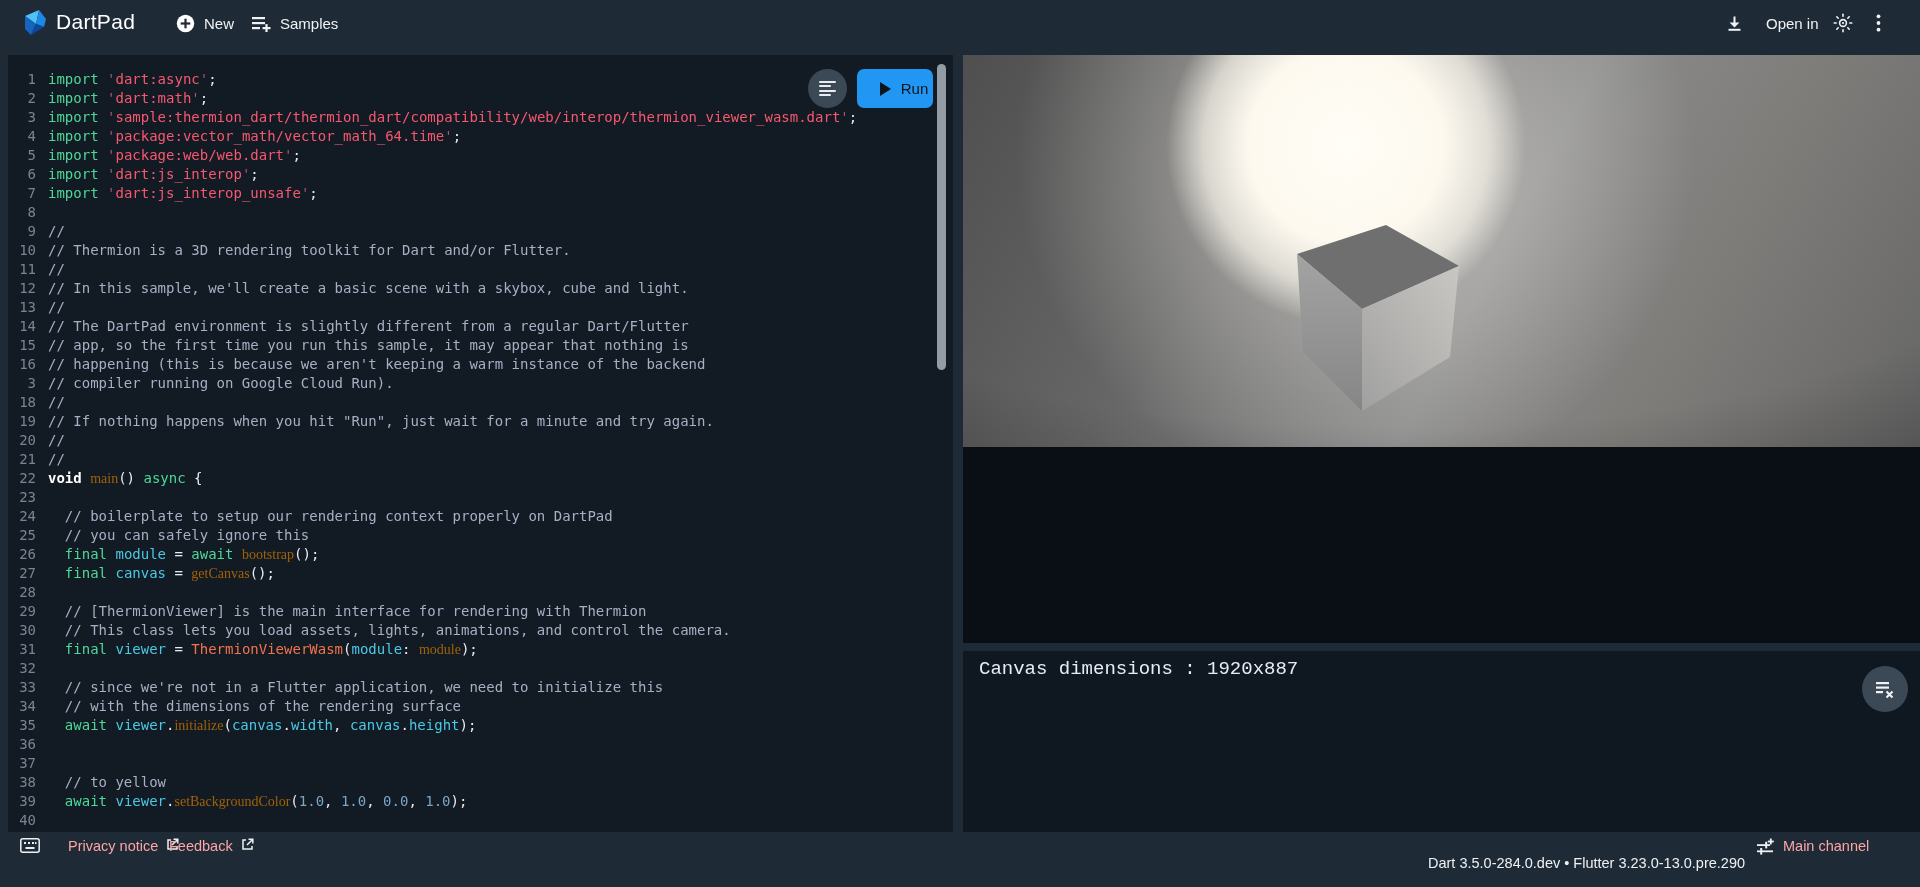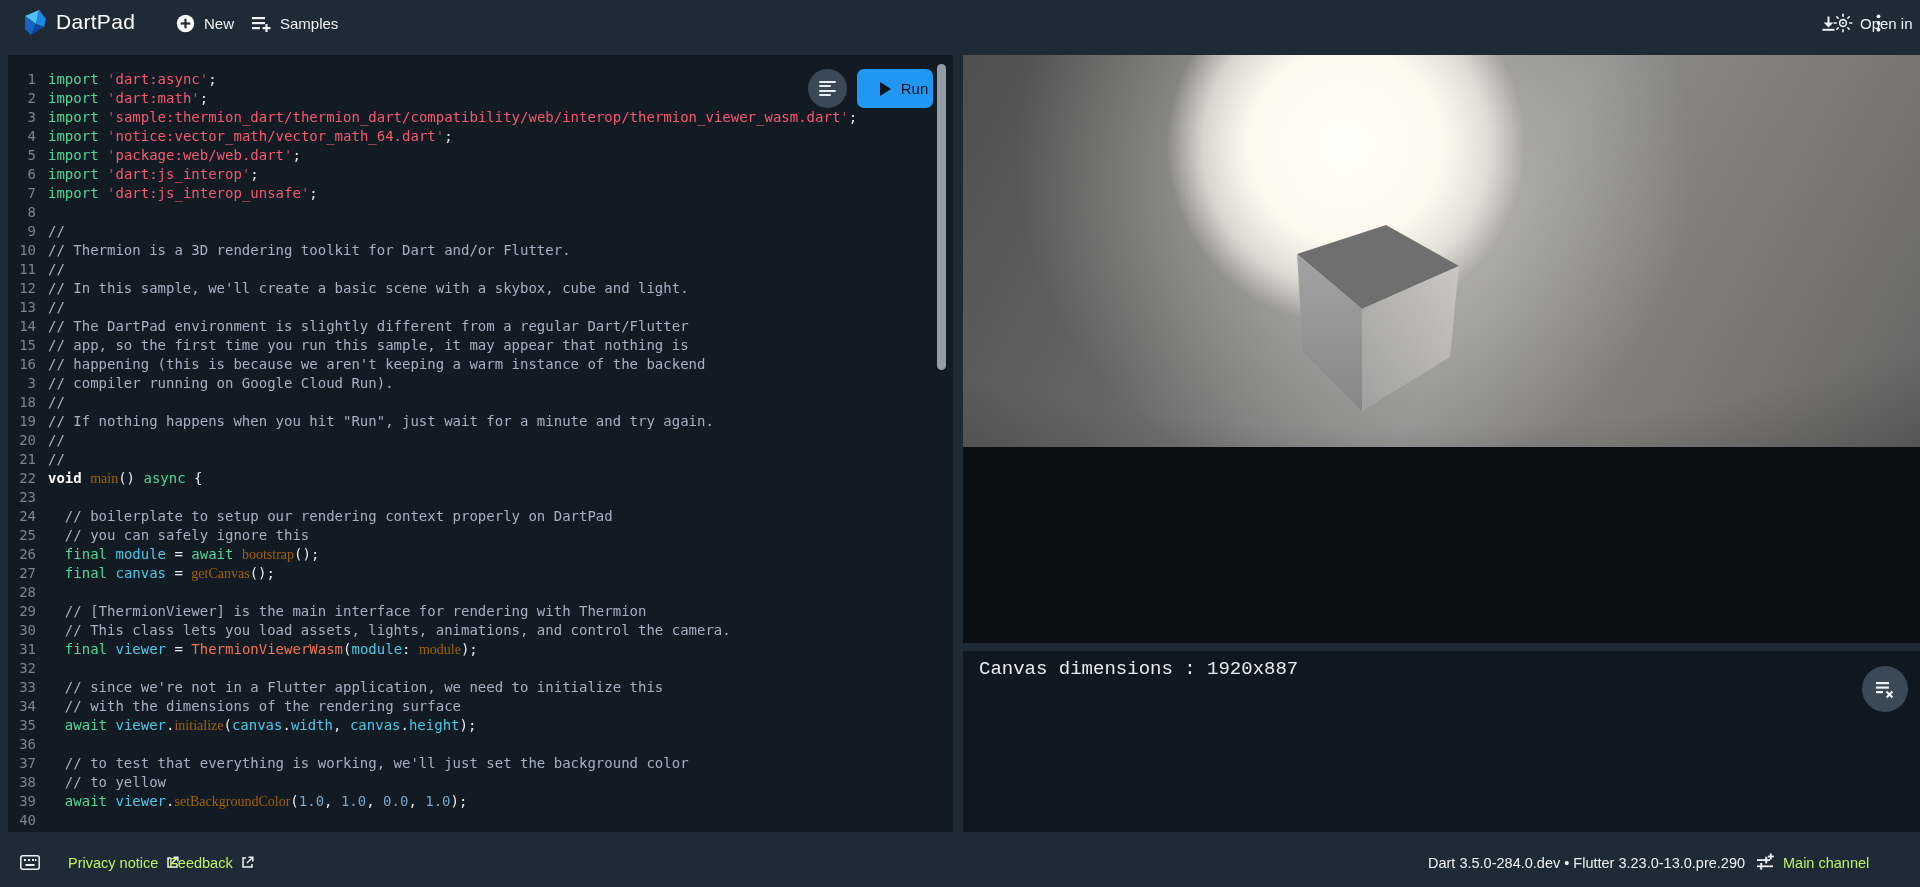--- a/index.html
+++ b/index.html
@@ -7,21 +7,21 @@
   .screen{position:relative;width:1920px;height:887px;background:#1e2a36;}
 
   
   .topbar{position:absolute;left:0;top:0;width:1920px;height:46px;background:#1e2a36;}
   .logo{position:absolute;left:22px;top:9px;width:26px;height:28px;}
   .apptitle{position:absolute;left:56px;top:10px;font-size:21px;color:#ffffff;letter-spacing:.3px;}
   .tb-btn{position:absolute;top:0;height:46px;display:flex;align-items:center;gap:9px;color:#eef2f5;
           font-size:15px;font-weight:500;cursor:pointer;background:none;border:none;padding:0;}
   .tb-new{left:176px;}
   .tb-samples{left:251px;}
-  .tb-openin{left:1820px;gap:23px;}
+  .tb-openin{left:1726px;gap:23px;}
   .tb-icon-btn{position:absolute;top:0;height:46px;display:flex;align-items:center;background:none;border:none;cursor:pointer;padding:0;}
   .tb-sun{left:1833px;}
   .tb-kebab{left:1876px;}
 
   
   .editor{position:absolute;left:8px;top:55px;width:945px;height:777px;background:#121a24;overflow:hidden;}
   .code{position:absolute;left:0;top:15px;width:100%;font-family:"DejaVu Sans Mono","Liberation Mono",monospace;
         font-size:14px;line-height:19px;}
   .cl{display:flex;height:19px;}
   .ln{flex:none;width:40px;text-align:right;padding-right:12px;box-sizing:border-box;color:#788594;user-select:none;}
@@ -59,21 +59,21 @@
   .render-vignette{position:absolute;left:0;top:0;width:957px;height:392px;
     background:radial-gradient(ellipse 130% 115% at 45% 32%, rgba(0,0,0,0) 55%, rgba(0,0,0,0.42) 100%);}
   .cube{position:absolute;left:325px;top:165px;}
 
   .console-panel{position:absolute;left:963px;top:651px;width:957px;height:181px;background:#0f1721;}
   .console-text{position:absolute;left:16px;top:8px;color:#e8ecf2;font-family:Liberation Mono, monospace;font-size:19px;line-height:21px;white-space:pre;}
   .clear-btn{position:absolute;left:899px;top:15px;width:46px;height:46px;border-radius:50%;background:#3b4956;border:none;cursor:pointer;display:flex;align-items:center;justify-content:center;}
 
   
   .bottombar{position:absolute;left:0;top:838px;width:1920px;height:49px;background:#1e2a36;}
-  .bb-item{position:absolute;top:0;height:49px;display:flex;align-items:center;gap:8px;color:#bef264;font-size:14.5px;
+  .bb-item{position:absolute;top:0;height:49px;display:flex;align-items:flex-start;gap:8px;color:#fca5a5;font-size:14.5px;
            background:none;border:none;cursor:pointer;padding:0;}
   .bb-keyboard{left:20px;}
   .bb-privacy{left:68px;}
   .bb-feedback{left:169px;}
   .bb-versions{position:absolute;top:0;height:49px;left:1428px;display:flex;align-items:center;color:#eef1f4;font-size:14.5px;}
   .bb-channel{left:1756px;gap:8px;}
   svg{display:block;}
 </style>
 </head>
 <body>
@@ -163,21 +163,21 @@
         <div class="cl">
           <span class="ln">2</span>
           <span class="lc"><span class="tok-kw">import</span><span class="tok-pl"> </span><span class="tok-q">'</span><span class="tok-str">dart:math</span><span class="tok-q">'</span><span class="tok-pl">;</span></span>
         </div>
         <div class="cl">
           <span class="ln">3</span>
           <span class="lc"><span class="tok-kw">import</span><span class="tok-pl"> </span><span class="tok-q">'</span><span class="tok-str">sample:thermion_dart/thermion_dart/compatibility/web/interop/thermion_viewer_wasm.dart</span><span class="tok-q">'</span><span class="tok-pl">;</span></span>
         </div>
         <div class="cl">
           <span class="ln">4</span>
-          <span class="lc"><span class="tok-kw">import</span><span class="tok-pl"> </span><span class="tok-q">'</span><span class="tok-str">notice:vector_math/vector_math_64.dart</span><span class="tok-q">'</span><span class="tok-pl">;</span></span>
+          <span class="lc"><span class="tok-kw">import</span><span class="tok-pl"> </span><span class="tok-q">'</span><span class="tok-str">package:vector_math/vector_math_64.time</span><span class="tok-q">'</span><span class="tok-pl">;</span></span>
         </div>
         <div class="cl">
           <span class="ln">5</span>
           <span class="lc"><span class="tok-kw">import</span><span class="tok-pl"> </span><span class="tok-q">'</span><span class="tok-str">package:web/web.dart</span><span class="tok-q">'</span><span class="tok-pl">;</span></span>
         </div>
         <div class="cl">
           <span class="ln">6</span>
           <span class="lc"><span class="tok-kw">import</span><span class="tok-pl"> </span><span class="tok-q">'</span><span class="tok-str">dart:js_interop</span><span class="tok-q">'</span><span class="tok-pl">;</span></span>
         </div>
         <div class="cl">
@@ -295,21 +295,20 @@
         <div class="cl">
           <span class="ln">35</span>
           <span class="lc"><span class="tok-pl">  </span><span class="tok-kw">await</span><span class="tok-pl"> </span><span class="tok-vr">viewer</span><span class="tok-pl">.</span><span class="tok-fn">initialize</span><span class="tok-pl">(</span><span class="tok-vr">canvas</span><span class="tok-pl">.</span><span class="tok-vr">width</span><span class="tok-pl">, </span><span class="tok-vr">canvas</span><span class="tok-pl">.</span><span class="tok-vr">height</span><span class="tok-pl">);</span></span>
         </div>
         <div class="cl">
           <span class="ln">36</span>
           <span class="lc"></span>
         </div>
         <div class="cl">
           <span class="ln">37</span>
-          <span class="lc"><span class="tok-cm">  // to test that everything is working, we'll just set the background color</span></span>
         </div>
         <div class="cl">
           <span class="ln">38</span>
           <span class="lc"><span class="tok-cm">  // to yellow</span></span>
         </div>
         <div class="cl">
           <span class="ln">39</span>
           <span class="lc"><span class="tok-pl">  </span><span class="tok-kw">await</span><span class="tok-pl"> </span><span class="tok-vr">viewer</span><span class="tok-pl">.</span><span class="tok-fn">setBackgroundColor</span><span class="tok-pl">(</span><span class="tok-num">1.0</span><span class="tok-pl">, </span><span class="tok-num">1.0</span><span class="tok-pl">, </span><span class="tok-num">0.0</span><span class="tok-pl">, </span><span class="tok-num">1.0</span><span class="tok-pl">);</span></span>
         </div>
         <div class="cl">

